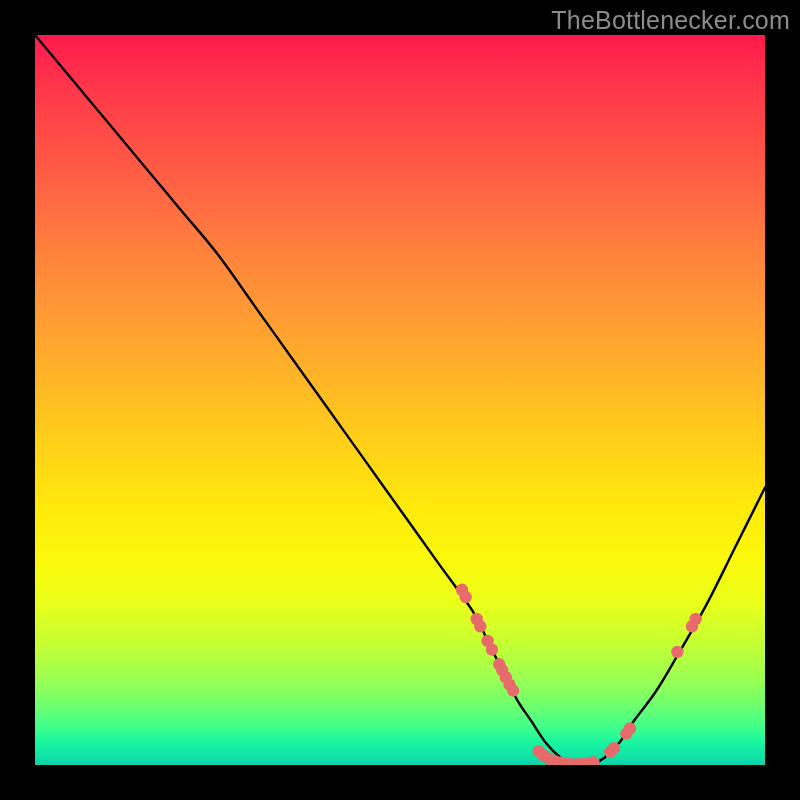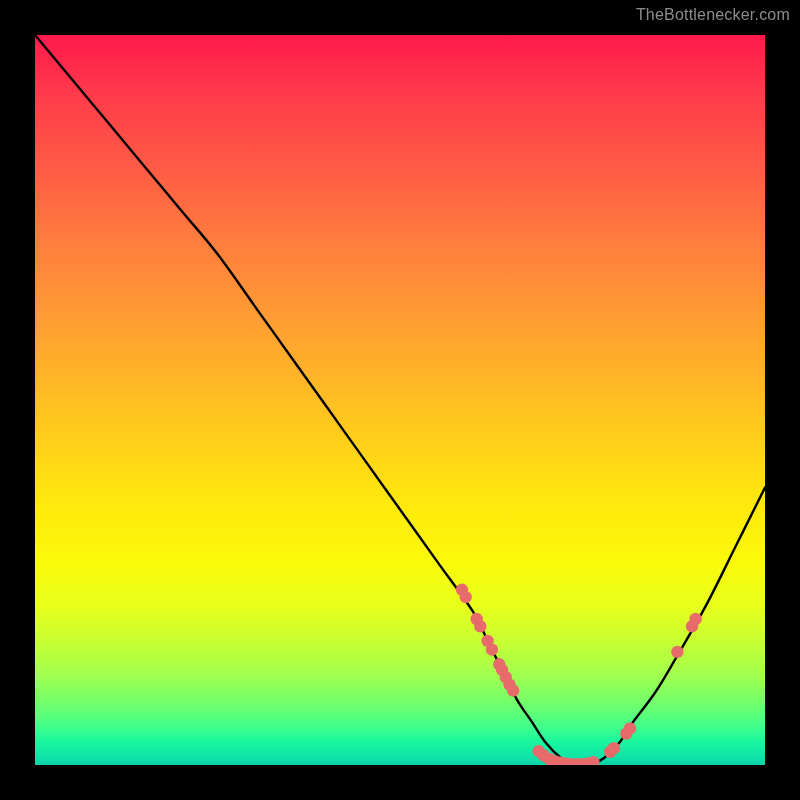--- a/index.html
+++ b/index.html
@@ -46,21 +46,21 @@
       #18f5a0 97%,
       #0fe2a8 99%,
       #0fd0a8 100%
     );
   }
   .watermark {
     position: absolute;
     top: 6px;
     right: 10px;
     color: #8c8c8c;
-    font-size: 16px;
+    font-size: 25px;
     font-weight: 500;
     letter-spacing: 0.2px;
     user-select: none;
   }
   svg.curve {
     position: absolute;
     inset: 0;
     width: 100%;
     height: 100%;
   }

